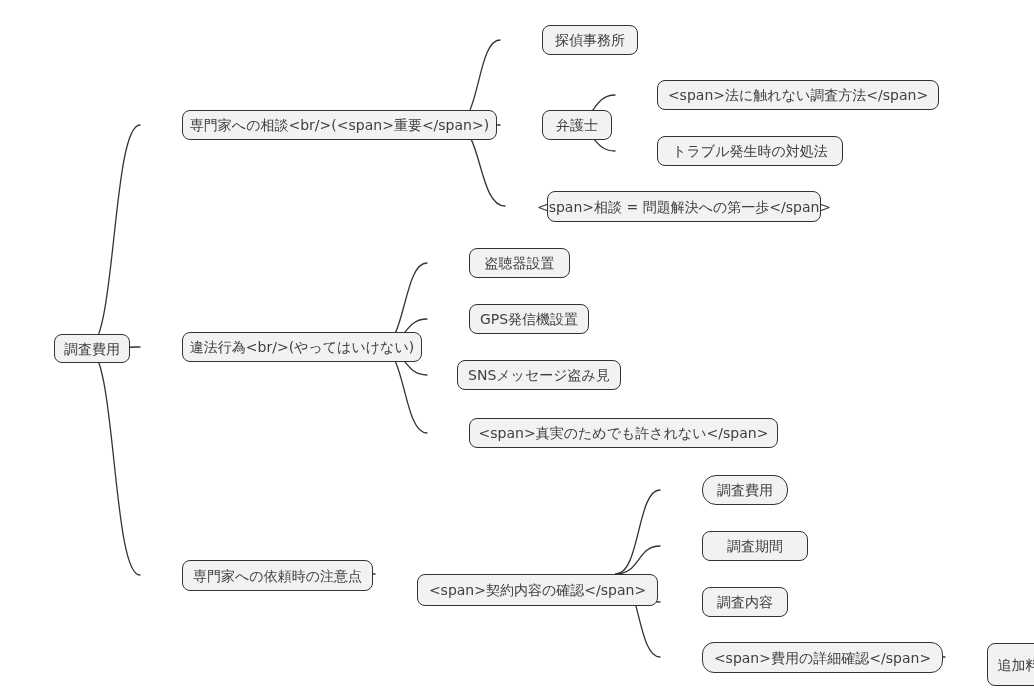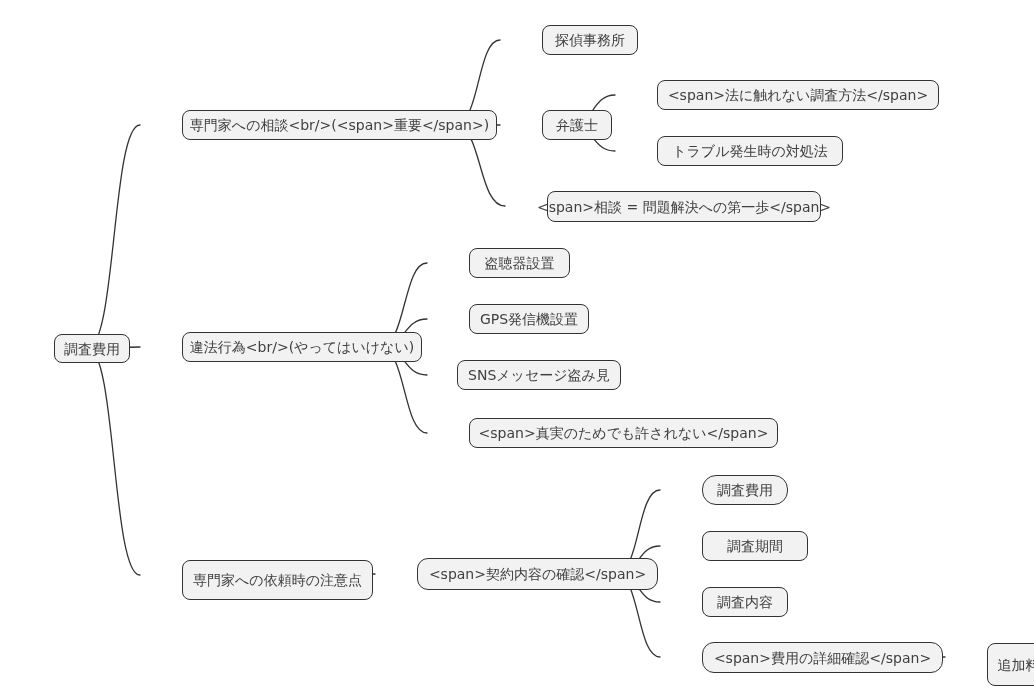--- a/index.html
+++ b/index.html
@@ -89,23 +89,23 @@
   <div class="node" style="left:427px; top:248px; width:101px; height:30px;">盗聴器設置</div>
 
   <div class="node" style="left:140px; top:332px; width:240px; height:30px;">違法行為&lt;br/&gt;(やってはいけない)</div>
 
   <div class="node" style="left:427px; top:304px; width:120px; height:30px;">GPS発信機設置</div>
 
   <div class="node" style="left:415px; top:360px; width:164px; height:30px;">SNSメッセージ盗み見</div>
 
   <div class="node" style="left:427px; top:418px; width:309px; height:30px;">&lt;span&gt;真実のためでも許されない&lt;/span&gt;</div>
 
-  <div class="node" style="left:140px; top:560px; width:191px; height:40px;">専門家への依頼時の注意点</div>
+  <div class="node" style="left:140px; top:560px; width:191px; height:31px;">専門家への依頼時の注意点</div>
 
-  <div class="node" style="left:375px; top:558px; width:241px; height:32px;border-radius:11px;">&lt;span&gt;契約内容の確認&lt;/span&gt;</div>
+  <div class="node" style="left:375px; top:574px; width:241px; height:32px;">&lt;span&gt;契約内容の確認&lt;/span&gt;</div>
 
   <div class="node" style="left:660px; top:475px; width:86px; height:30px;border-radius:14px;">調査費用</div>
 
   <div class="node" style="left:660px; top:531px; width:106px; height:30px;">調査期間</div>
 
   <div class="node" style="left:660px; top:587px; width:86px; height:30px;">調査内容</div>
 
   <div class="node" style="left:660px; top:642px; width:241px; height:31px;border-radius:12px;">&lt;span&gt;費用の詳細確認&lt;/span&gt;</div>
 
   <div class="node" style="left:945px; top:643px; width:77px; height:43px;">追加料金</div>

